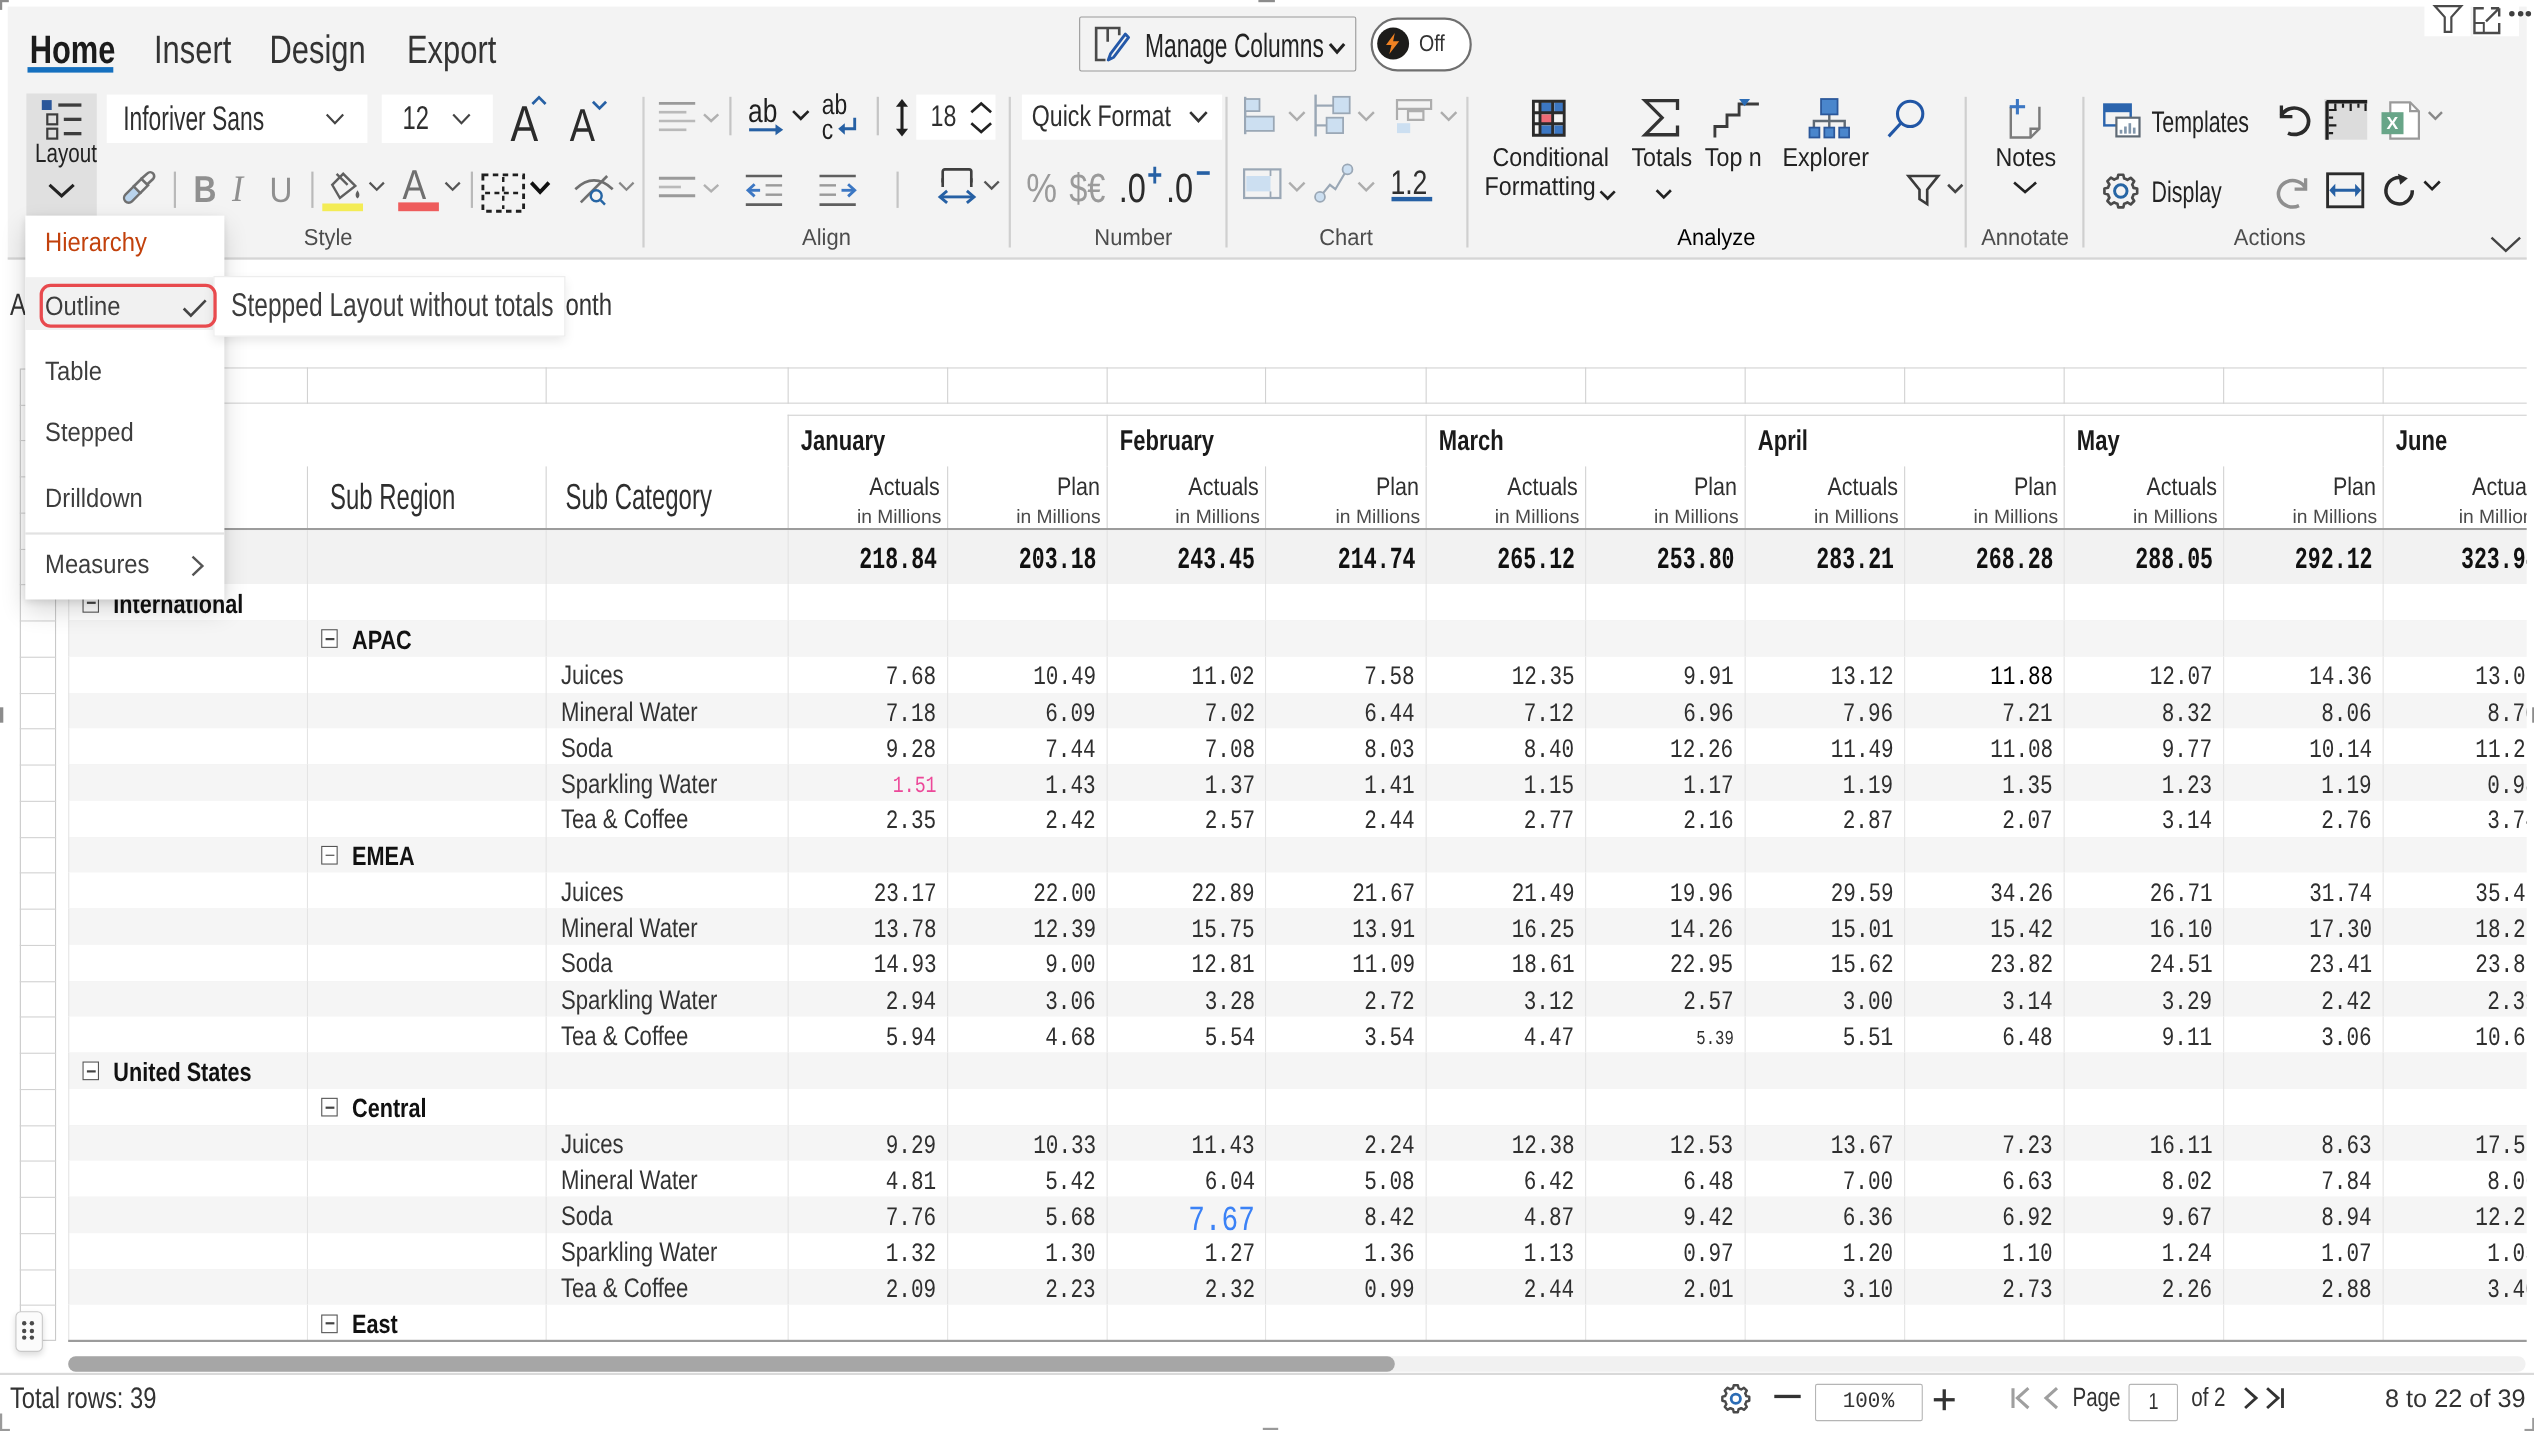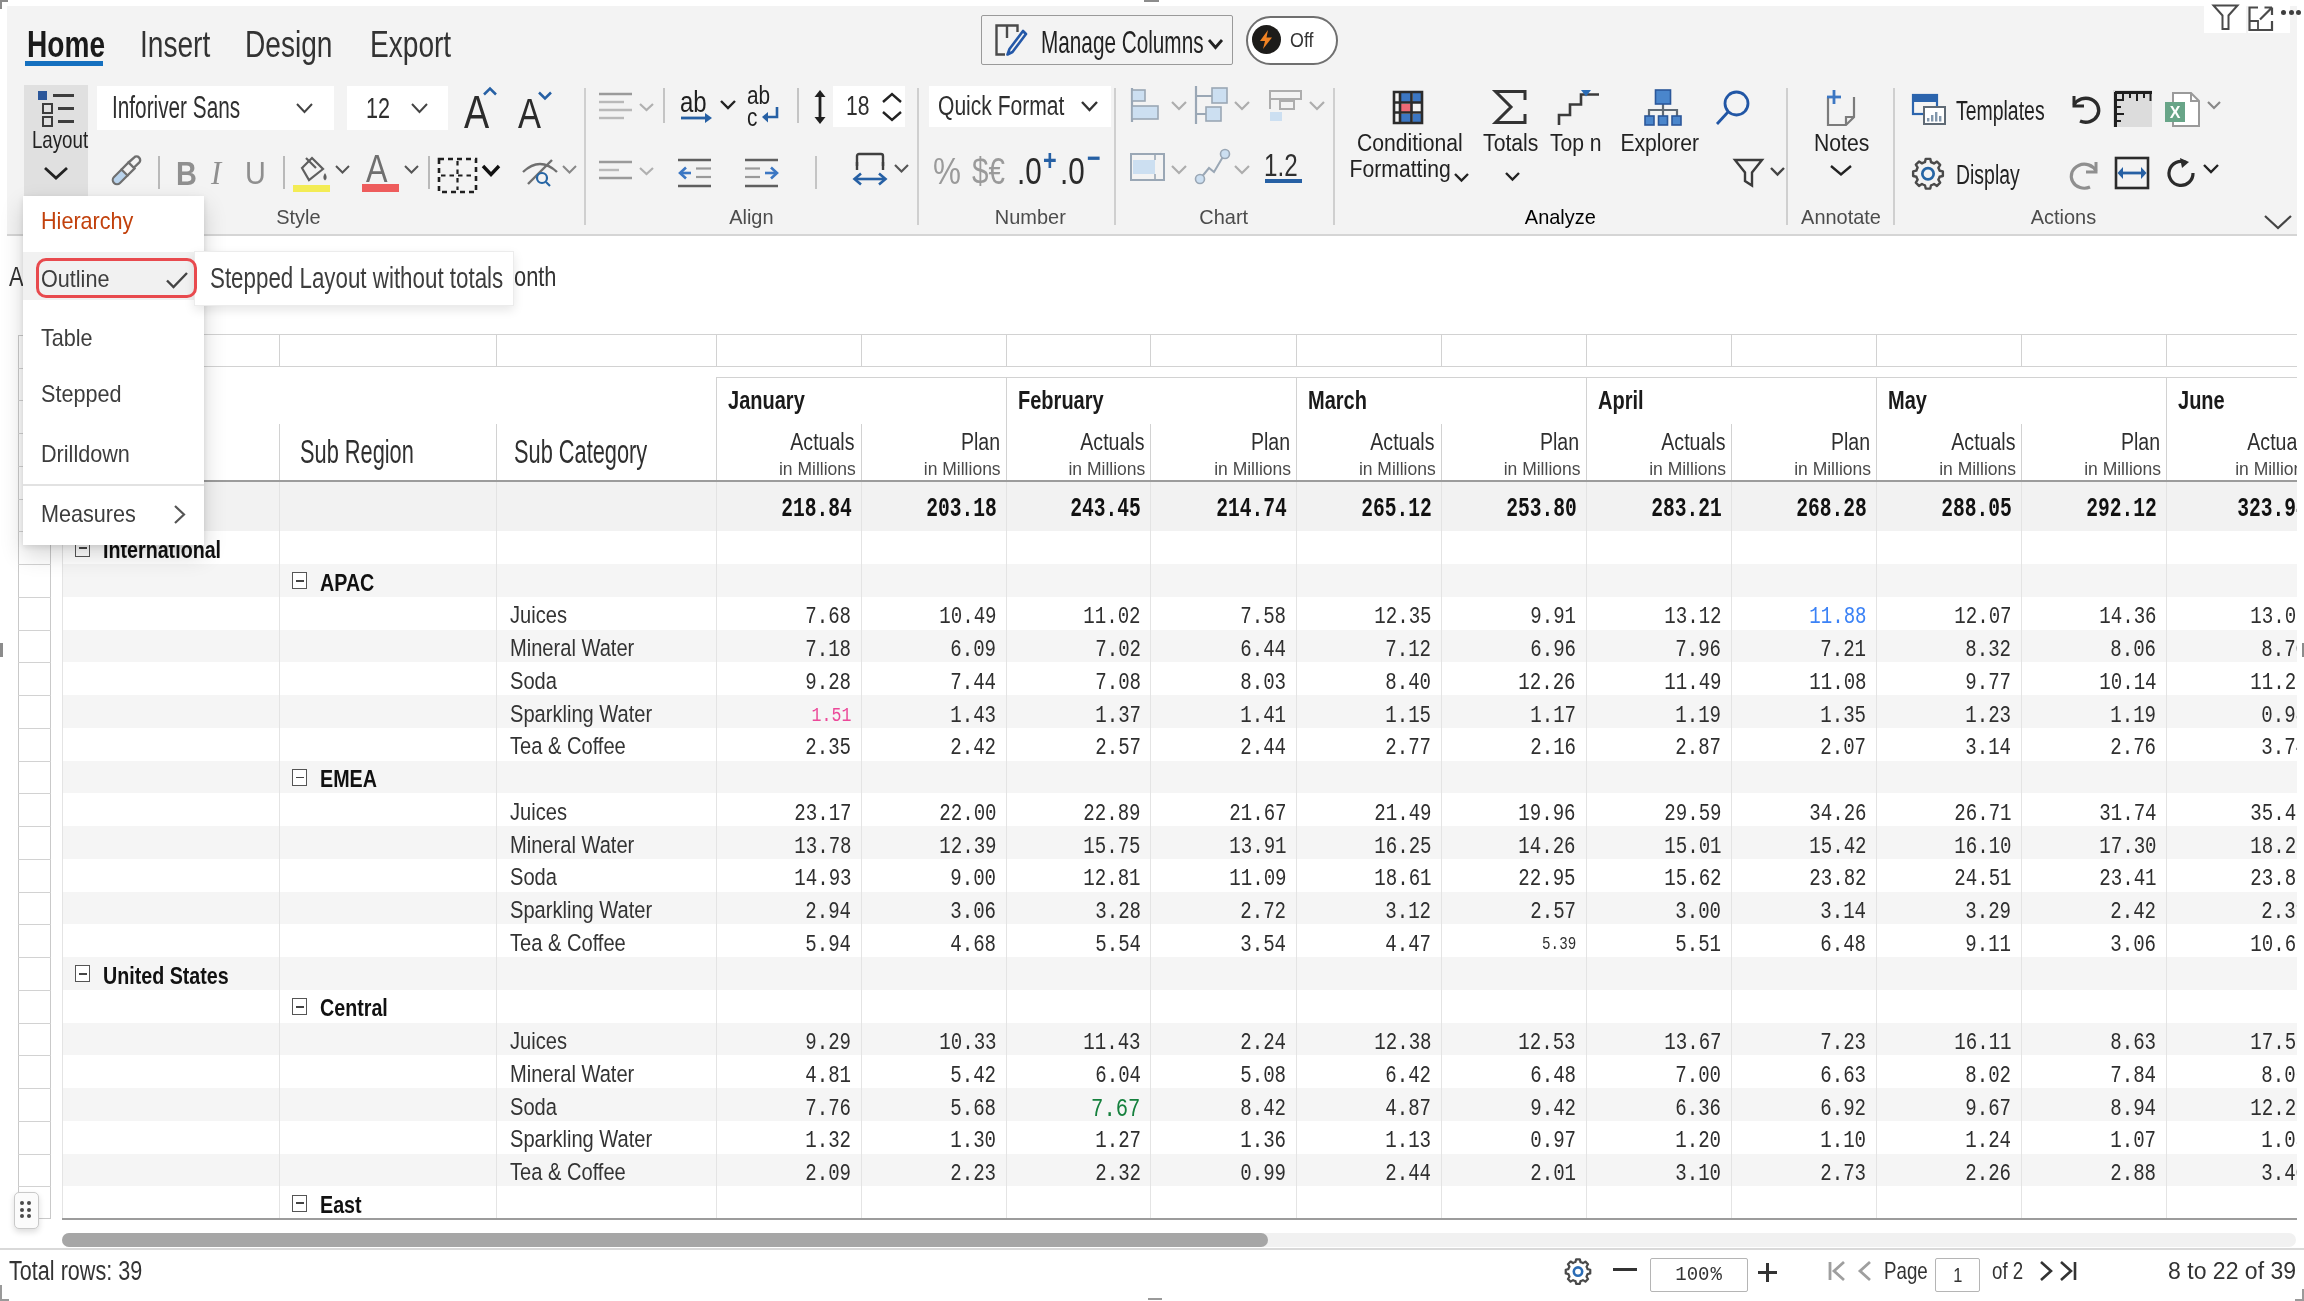--- a/index.html
+++ b/index.html
@@ -560,21 +560,21 @@
 <div class="vl" style="left:2166px;top:596.80px;height:32.75px;background:#e4e4e4"></div>
 <div class="hl" style="left:61.5px;top:629.55px;width:2242.5px"></div>
 <div class="t" style="left:510px;top:599.30px;height:32.75px;line-height:32.75px;font-size:24.5px;color:#333"><span style="transform:scaleX(0.82)">Juices</span></div>
 <div class="tr num" style="right:1452.7px;top:599.30px;height:32.75px;line-height:32.75px;font-size:24.2px;color:#2f2f2f"><span>7.68</span></div>
 <div class="tr num" style="right:1307.9px;top:599.30px;height:32.75px;line-height:32.75px;font-size:24.2px;color:#2f2f2f"><span>10.49</span></div>
 <div class="tr num" style="right:1163.2px;top:599.30px;height:32.75px;line-height:32.75px;font-size:24.2px;color:#2f2f2f"><span>11.02</span></div>
 <div class="tr num" style="right:1017.5px;top:599.30px;height:32.75px;line-height:32.75px;font-size:24.2px;color:#2f2f2f"><span>7.58</span></div>
 <div class="tr num" style="right:872.8px;top:599.30px;height:32.75px;line-height:32.75px;font-size:24.2px;color:#2f2f2f"><span>12.35</span></div>
 <div class="tr num" style="right:728.0px;top:599.30px;height:32.75px;line-height:32.75px;font-size:24.2px;color:#2f2f2f"><span>9.91</span></div>
 <div class="tr num" style="right:582.5px;top:599.30px;height:32.75px;line-height:32.75px;font-size:24.2px;color:#2f2f2f"><span>13.12</span></div>
-<div class="tr num" style="right:437.5px;top:599.30px;height:32.75px;line-height:32.75px;font-size:24.2px;color:#3b82f6"><span>11.88</span></div>
+<div class="tr num" style="right:437.5px;top:599.30px;height:32.75px;line-height:32.75px;font-size:24.2px;color:#000000"><span>11.88</span></div>
 <div class="tr num" style="right:292.5px;top:599.30px;height:32.75px;line-height:32.75px;font-size:24.2px;color:#2f2f2f"><span>12.07</span></div>
 <div class="tr num" style="right:147.5px;top:599.30px;height:32.75px;line-height:32.75px;font-size:24.2px;color:#2f2f2f"><span>14.36</span></div>
 <div class="tr num" style="right:-3.5px;top:599.30px;height:32.75px;line-height:32.75px;font-size:24.2px;color:#2f2f2f"><span>13.02</span></div>
 <div class="a" style="left:61.5px;top:629.55px;width:2242.5px;height:32.75px;background:#f5f5f5"></div>
 <div class="vl" style="left:61.5px;top:629.55px;height:32.75px;background:#e4e4e4"></div>
 <div class="vl" style="left:279px;top:629.55px;height:32.75px;background:#e4e4e4"></div>
 <div class="vl" style="left:496px;top:629.55px;height:32.75px;background:#e4e4e4"></div>
 <div class="vl" style="left:715.8px;top:629.55px;height:32.75px;background:#e4e4e4"></div>
 <div class="vl" style="left:860.8px;top:629.55px;height:32.75px;background:#e4e4e4"></div>
 <div class="vl" style="left:1005.6px;top:629.55px;height:32.75px;background:#e4e4e4"></div>
@@ -948,21 +948,21 @@
 <div class="vl" style="left:1440.7px;top:1088.05px;height:32.75px;background:#e4e4e4"></div>
 <div class="vl" style="left:1585.5px;top:1088.05px;height:32.75px;background:#e4e4e4"></div>
 <div class="vl" style="left:1731px;top:1088.05px;height:32.75px;background:#e4e4e4"></div>
 <div class="vl" style="left:1876px;top:1088.05px;height:32.75px;background:#e4e4e4"></div>
 <div class="vl" style="left:2021px;top:1088.05px;height:32.75px;background:#e4e4e4"></div>
 <div class="vl" style="left:2166px;top:1088.05px;height:32.75px;background:#e4e4e4"></div>
 <div class="hl" style="left:61.5px;top:1120.80px;width:2242.5px"></div>
 <div class="t" style="left:510px;top:1090.55px;height:32.75px;line-height:32.75px;font-size:24.5px;color:#333"><span style="transform:scaleX(0.82)">Soda</span></div>
 <div class="tr num" style="right:1452.7px;top:1090.55px;height:32.75px;line-height:32.75px;font-size:24.2px;color:#2f2f2f"><span>7.76</span></div>
 <div class="tr num" style="right:1307.9px;top:1090.55px;height:32.75px;line-height:32.75px;font-size:24.2px;color:#2f2f2f"><span>5.68</span></div>
-<div class="tr num" style="right:1163.2px;top:1090.55px;height:32.75px;line-height:32.75px;font-size:26px;color:#15803d"><span>7.67</span></div>
+<div class="tr num" style="right:1163.2px;top:1090.55px;height:32.75px;line-height:32.75px;font-size:32px;color:#3b82f6"><span>7.67</span></div>
 <div class="tr num" style="right:1017.5px;top:1090.55px;height:32.75px;line-height:32.75px;font-size:24.2px;color:#2f2f2f"><span>8.42</span></div>
 <div class="tr num" style="right:872.8px;top:1090.55px;height:32.75px;line-height:32.75px;font-size:24.2px;color:#2f2f2f"><span>4.87</span></div>
 <div class="tr num" style="right:728.0px;top:1090.55px;height:32.75px;line-height:32.75px;font-size:24.2px;color:#2f2f2f"><span>9.42</span></div>
 <div class="tr num" style="right:582.5px;top:1090.55px;height:32.75px;line-height:32.75px;font-size:24.2px;color:#2f2f2f"><span>6.36</span></div>
 <div class="tr num" style="right:437.5px;top:1090.55px;height:32.75px;line-height:32.75px;font-size:24.2px;color:#2f2f2f"><span>6.92</span></div>
 <div class="tr num" style="right:292.5px;top:1090.55px;height:32.75px;line-height:32.75px;font-size:24.2px;color:#2f2f2f"><span>9.67</span></div>
 <div class="tr num" style="right:147.5px;top:1090.55px;height:32.75px;line-height:32.75px;font-size:24.2px;color:#2f2f2f"><span>8.94</span></div>
 <div class="tr num" style="right:-3.5px;top:1090.55px;height:32.75px;line-height:32.75px;font-size:24.2px;color:#2f2f2f"><span>12.21</span></div>
 <div class="a" style="left:61.5px;top:1120.80px;width:2242.5px;height:32.75px;background:#ffffff"></div>
 <div class="vl" style="left:61.5px;top:1120.80px;height:32.75px;background:#e4e4e4"></div>

